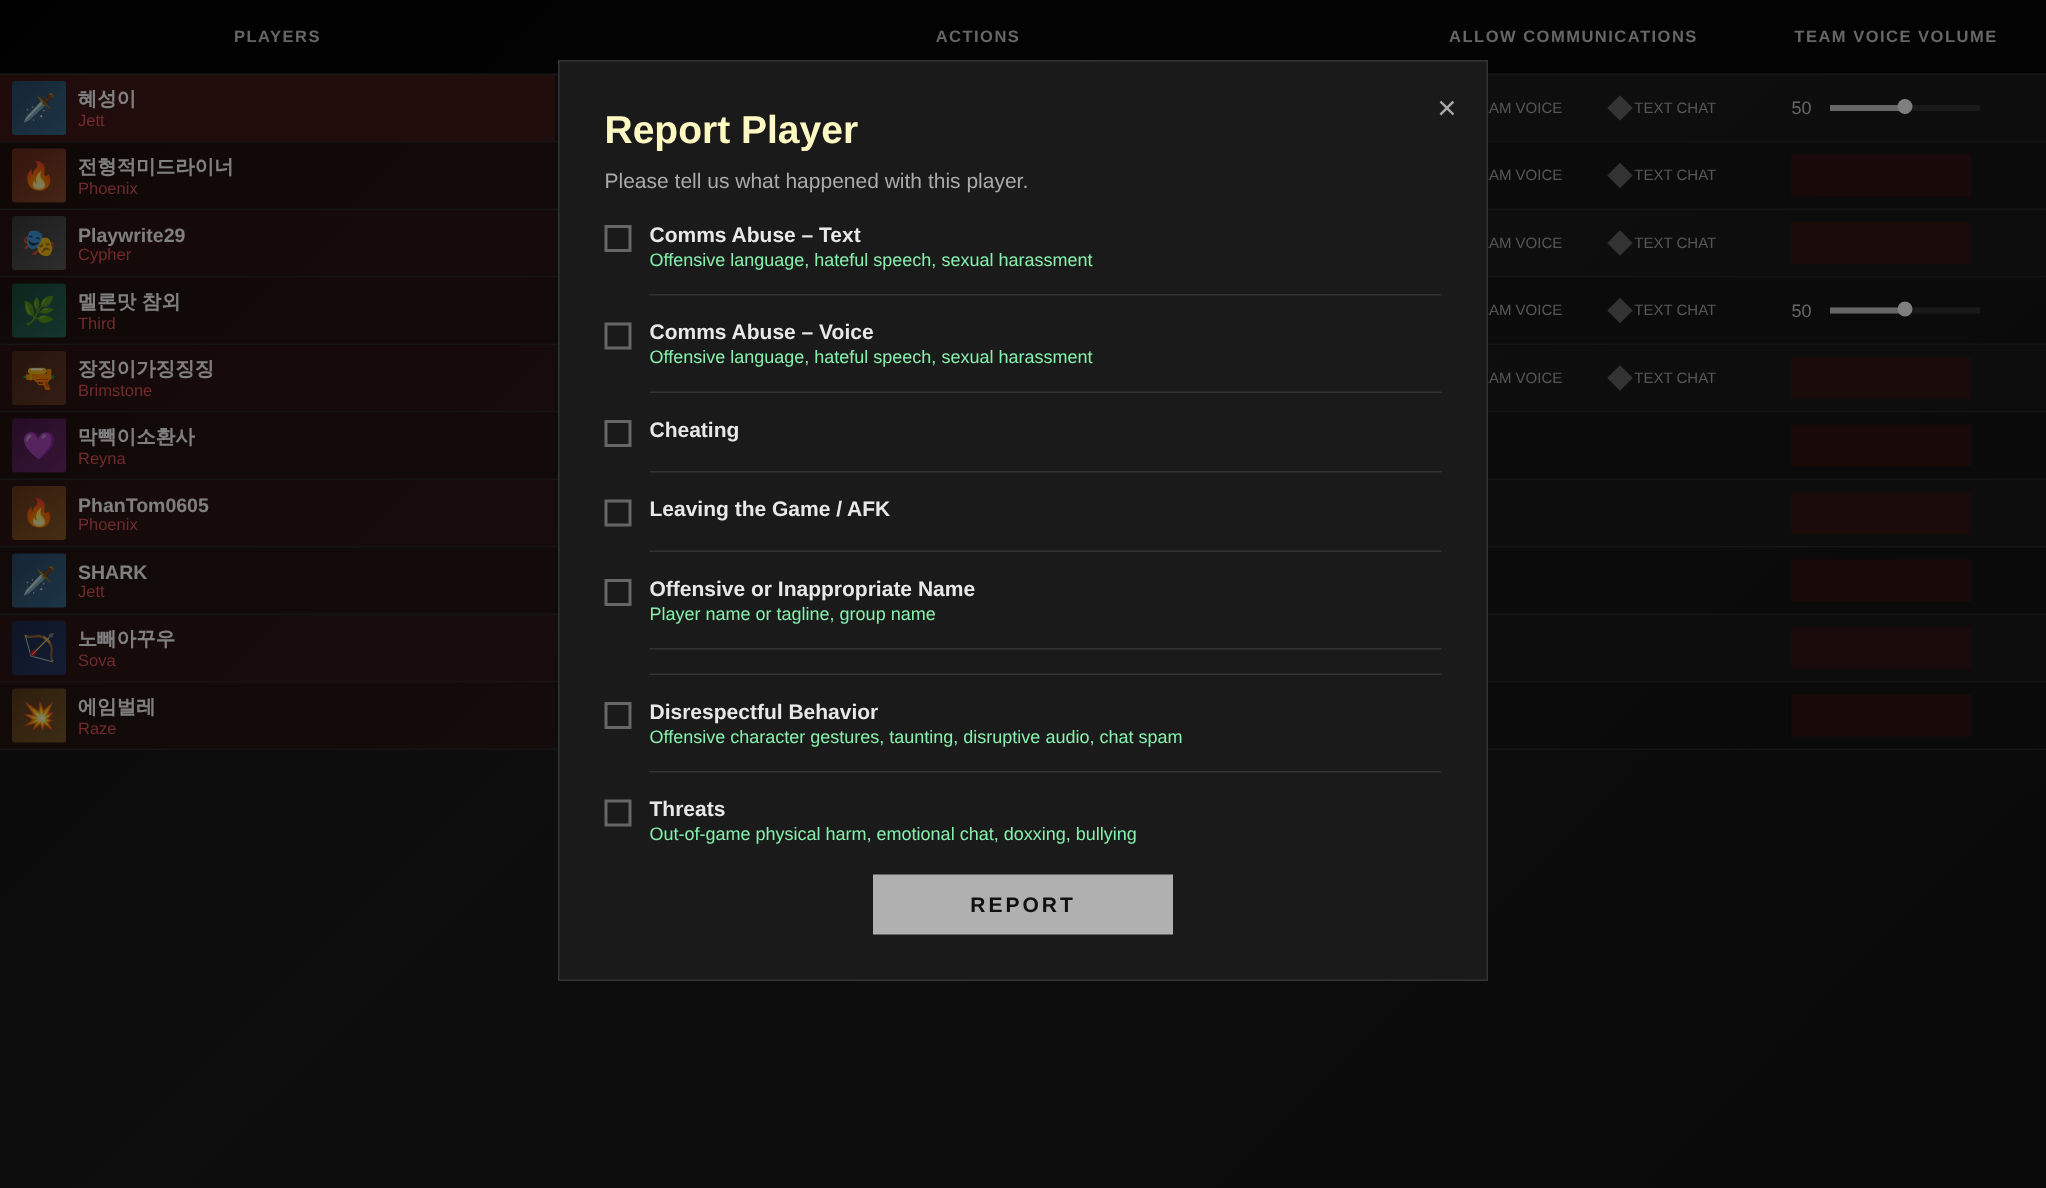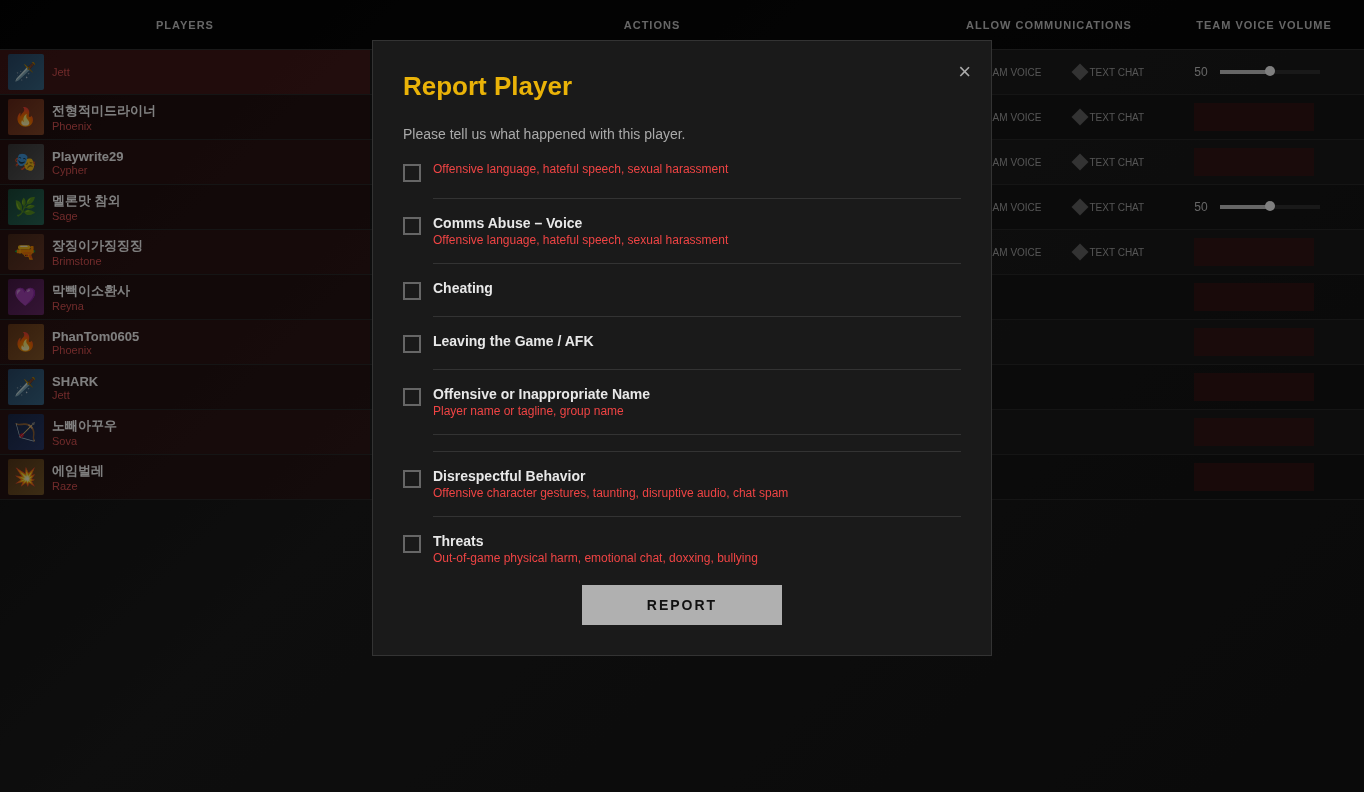--- a/index.html
+++ b/index.html
@@ -198,24 +198,24 @@
 
     .modal {
       background: #1a1a1a;
       border: 1px solid #333;
       width: 620px;
       padding: 30px;
       position: relative;
     }
 
     .modal-title {
-      color: #eab308;
+      color: #fef9c3;
       font-size: 26px;
       font-weight: bold;
-      margin-bottom: 24px;
+      margin-bottom: 10px;
     }
 
     .modal-subtitle {
       color: #aaa;
       font-size: 14px;
       margin-bottom: 20px;
     }
 
     .modal-close {
       position: absolute;
@@ -254,21 +254,21 @@
     }
 
     .report-option-text { flex: 1; }
     .report-option-title {
       color: #e8e8e8;
       font-size: 14px;
       font-weight: bold;
       margin-bottom: 2px;
     }
     .report-option-desc {
-      color: #ef4444;
+      color: #86efac;
       font-size: 12px;
     }
 
     .divider {
       height: 1px;
       background: #333;
       margin: 6px 0 16px 30px;
     }
 
     .btn-report-submit {
@@ -320,20 +320,21 @@
     <span>TEAM VOICE VOLUME</span>
   </div>
 </div>
 
 <div class="players-list" id="players-list">
     <div class="player-row active">
     <div class="player-avatar avatar-jett">
       <span style="font-size:18px;">🗡️</span>
     </div>
     <div class="player-info">
+      <div class="player-name">혜성이</div>
       <div class="player-agent">Jett</div>
     </div>
   </div>
     <div class="player-row">
     <div class="player-avatar avatar-phoenix">
       <span style="font-size:18px;">🔥</span>
     </div>
     <div class="player-info">
       <div class="player-name">전형적미드라이너</div>
       <div class="player-agent">Phoenix</div>
@@ -347,21 +348,21 @@
       <div class="player-name">Playwrite29</div>
       <div class="player-agent">Cypher</div>
     </div>
   </div>
     <div class="player-row">
     <div class="player-avatar avatar-sage">
       <span style="font-size:18px;">🌿</span>
     </div>
     <div class="player-info">
       <div class="player-name">멜론맛 참외</div>
-      <div class="player-agent">Sage</div>
+      <div class="player-agent">Third</div>
     </div>
   </div>
     <div class="player-row">
     <div class="player-avatar avatar-brimstone">
       <span style="font-size:18px;">🔫</span>
     </div>
     <div class="player-info">
       <div class="player-name">장징이가징징징</div>
       <div class="player-agent">Brimstone</div>
     </div>
@@ -555,20 +556,21 @@
 <div class="modal-overlay">
   <div class="modal">
     <div class="modal-title">Report Player</div>
     <div class="modal-subtitle">Please tell us what happened with this player.</div>
     <button class="modal-close">×</button>
 
     <div id="report-options">
         <div class="report-option">
     <input type="checkbox" class="report-checkbox" id="opt_0" style="">
     <div class="report-option-text">
+      <div class="report-option-title">Comms Abuse – Text</div>
       <div class="report-option-desc">Offensive language, hateful speech, sexual harassment</div>
     </div>
   </div>
         <div class="divider"></div>
         <div class="report-option">
     <input type="checkbox" class="report-checkbox" id="opt_1" style="">
     <div class="report-option-text">
       <div class="report-option-title">Comms Abuse – Voice</div>
       <div class="report-option-desc">Offensive language, hateful speech, sexual harassment</div>
     </div>

